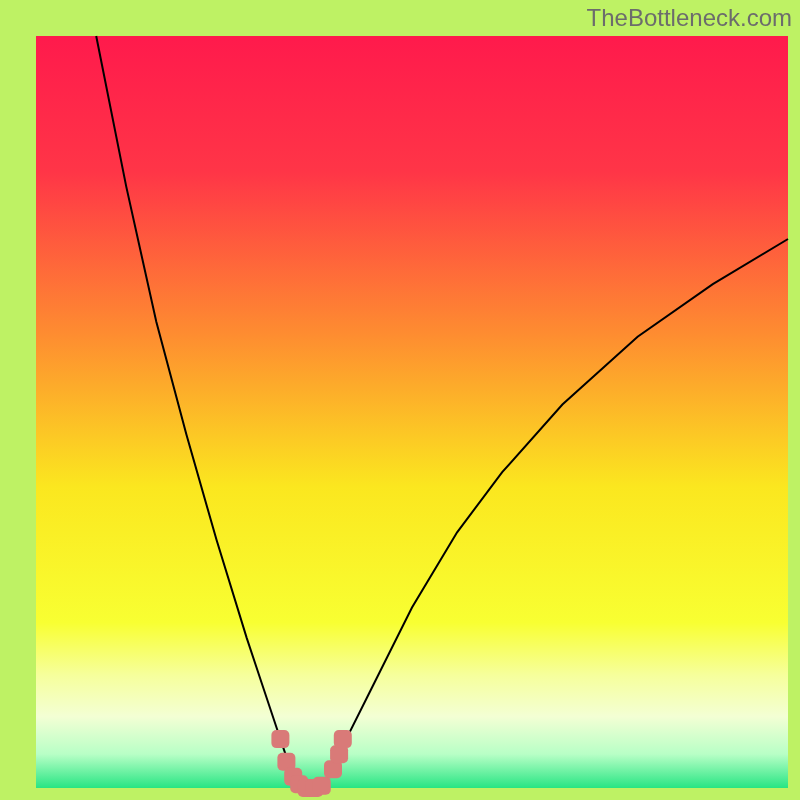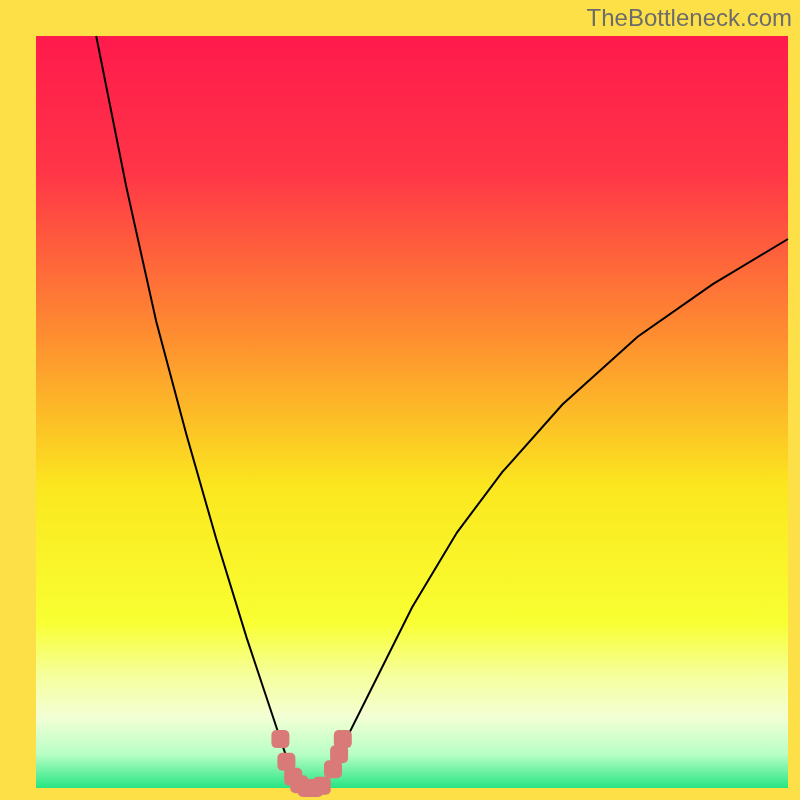--- a/index.html
+++ b/index.html
@@ -8,21 +8,21 @@
     width: 800px;
     height: 800px;
     background: #000;
     overflow: hidden;
     font-family: Arial, Helvetica, sans-serif;
   }
   .canvas {
     position: relative;
     width: 800px;
     height: 800px;
-    background: #fde047;
+    background: #bef264;
   }
   .watermark {
     position: absolute;
     top: 4px;
     right: 8px;
     color: #6c6c6c;
     font-size: 24px;
     font-weight: 400;
     z-index: 30;
     letter-spacing: 0;

